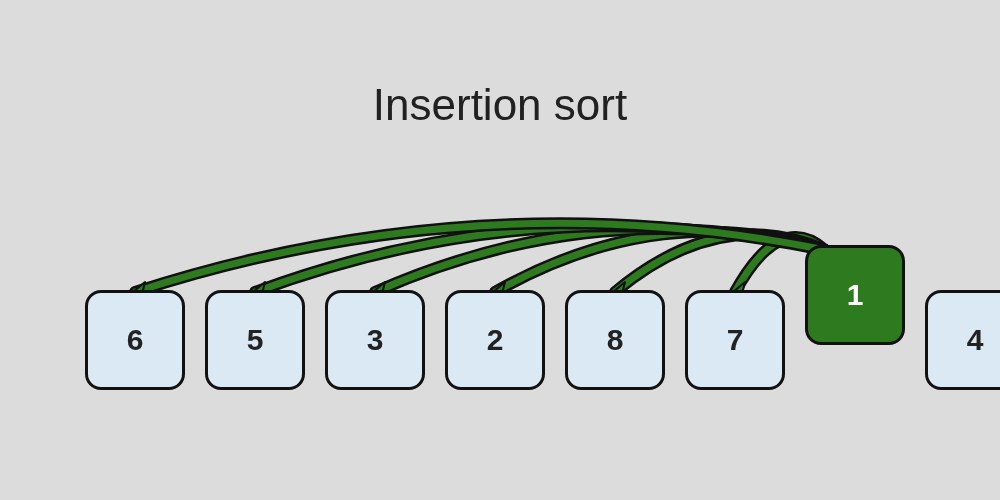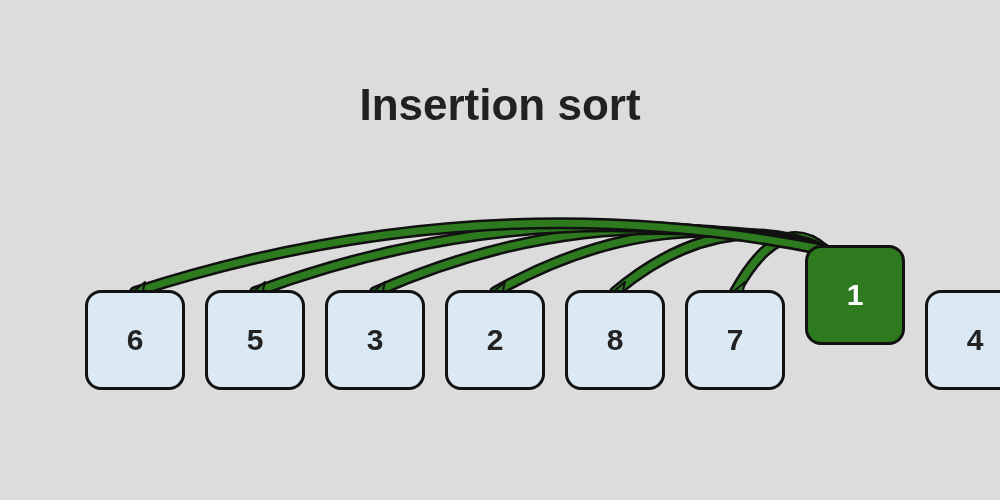--- a/index.html
+++ b/index.html
@@ -1,17 +1,17 @@
 <!DOCTYPE html>
 <html><head>
 <meta charset="utf-8">
 <style>
   html,body{margin:0;padding:0;width:1000px;height:500px;background:#dcdcdc;font-family:Arial,Helvetica,sans-serif;}
   .stage{position:relative;width:1000px;height:500px;}
-  .title{position:absolute;left:0;right:0;top:80px;text-align:center;font-size:44px;font-weight:700;color:#212121;}
+  .title{position:absolute;left:0;right:0;top:80px;text-align:center;font-size:44px;font-weight:400;color:#212121;}
   .box{position:absolute;width:100px;height:100px;border:3px solid #111;border-radius:16px;display:flex;align-items:center;justify-content:center;font-size:30px;font-weight:700;color:#222;box-sizing:border-box;}
   .box.normal{background:#dbe9f5;}
   .box.active{background:#2d7a1f;color:#fff;}
   svg.arrow-layer{position:absolute;left:0;top:0;width:1000px;height:500px;pointer-events:none;}
 </style>
 </head>
 <body>
 
 <div class="stage">
   <div class="title">Insertion sort</div>

